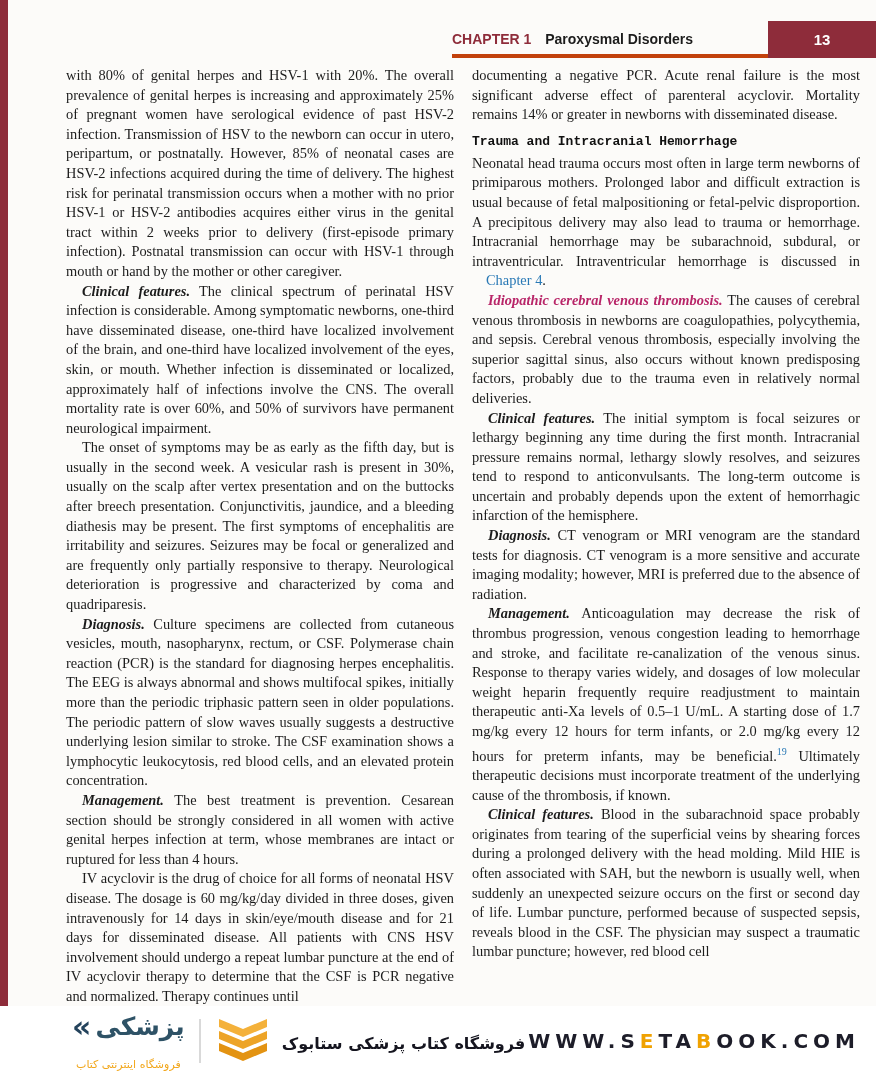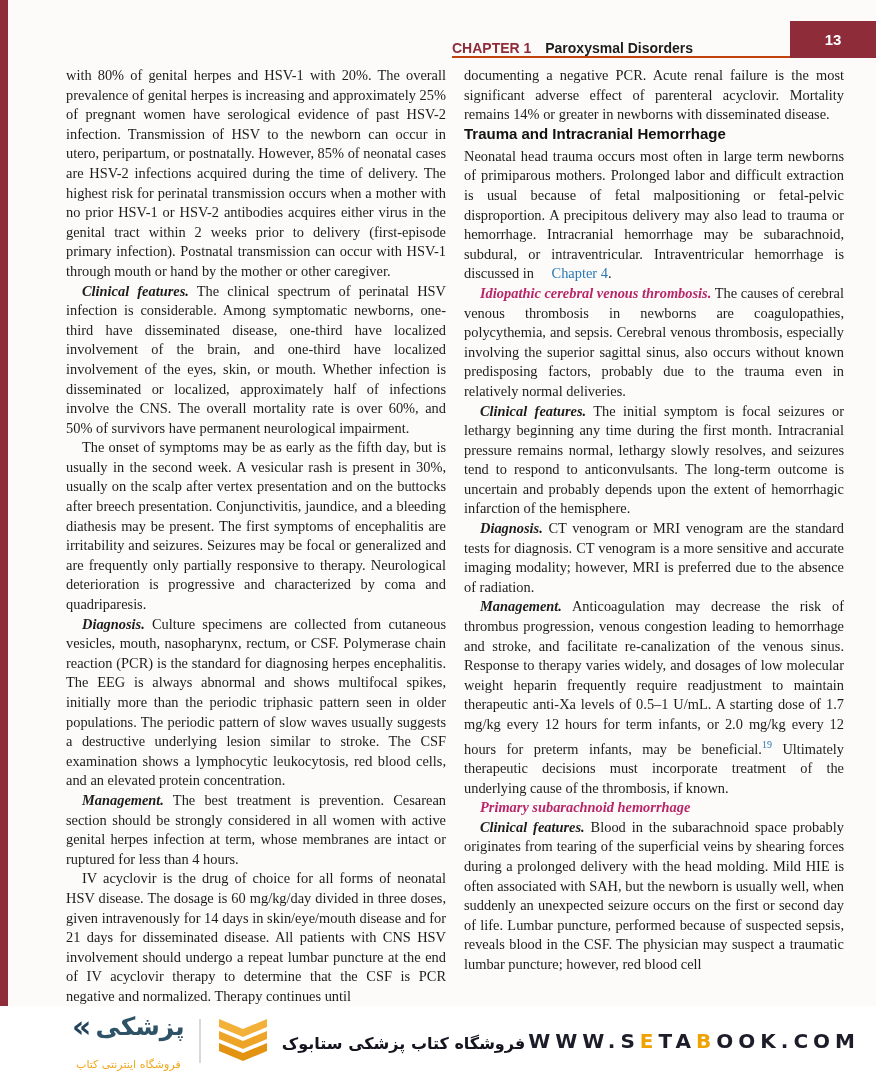--- a/index.html
+++ b/index.html
@@ -20,52 +20,53 @@
   }
 
   
   .header { position: absolute; top: 0; left: 0; right: 0; height: 58px; }
   .header-inner {
     position: absolute; left: 452px; right: 0; bottom: 0;
     display: flex; align-items: flex-end;
   }
   .header-text {
     flex: 1;
-    border-bottom: 2px solid #c2410c;
+    border-bottom: 4px solid #c2410c;
+    padding-bottom: 7px;
     font-family: "Liberation Sans", sans-serif;
     font-size: 14px; font-weight: bold;
     white-space: nowrap;
   }
   .chapter-label { color: #8e2c3a; margin-right: 10px; }
   .chapter-title { color: #1c1c1c; }
   .pagebox {
-    width: 86px; height: 37px;
+    width: 108px; height: 37px;
     background: #8e2c3a; color: #fff;
     display: flex; align-items: center; justify-content: center;
     font-family: "Liberation Sans", sans-serif;
     font-weight: bold; font-size: 15px;
   }
 
   
   .content {
-    position: absolute; top: 66px; left: 66px; right: 32px;
+    position: absolute; top: 66px; left: 66px; right: 16px;
     height: 942px; overflow: hidden;
     display: flex; gap: 18px;
   }
   .column { flex: 1; overflow: hidden; }
   p.para { font-size: 14.4px; line-height: 19.6px; text-align: justify; }
   p.indent { text-indent: 16px; }
   .run-lead  { font-weight: bold; font-style: italic; }
   .run-mlead { font-weight: bold; font-style: italic; color: #b82568; }
   a.run-link { color: #2878b5; text-decoration: none; cursor: pointer; margin-left: 14px; }
   sup.run-sup { color: #2878b5; font-size: 10px; }
   h2.section {
-    font-family: Liberation Sans, sans-serif;
-    font-size: 15px; font-weight: bold; color: #111;
-    margin: 0 0 5px;
+    font-family: Liberation Mono, monospace;
+    font-size: 13px; font-weight: bold; color: #111;
+    margin: 9px 0 5px;
     text-align: left;
   }
 
   
   .footer {
     position: absolute; left: 0; right: 0; bottom: 0; height: 74px;
     background: #ffffff;
     display: flex; align-items: center; justify-content: space-between;
     padding: 6px 16px 10px 72px;
   }
@@ -124,21 +125,20 @@
         <p class="para indent"><span class="">IV acyclovir is the drug of choice for all forms of neonatal HSV disease. The dosage is 60 mg/kg/day divided in three doses, given intravenously for 14 days in skin/eye/mouth disease and for 21 days for disseminated disease. All patients with CNS HSV involvement should undergo a repeat lumbar puncture at the end of IV acyclovir therapy to determine that the CSF is PCR negative and normalized. Therapy continues until</span></p>
       </div>
     <div class="column">
         <p class="para"><span class="">documenting a negative PCR. Acute renal failure is the most significant adverse effect of parenteral acyclovir. Mortality remains 14% or greater in newborns with disseminated disease.</span></p>
         <h2 class="section">Trauma and Intracranial Hemorrhage</h2>
         <p class="para"><span class="">Neonatal head trauma occurs most often in large term newborns of primiparous mothers. Prolonged labor and difficult extraction is usual because of fetal malpositioning or fetal-pelvic disproportion. A precipitous delivery may also lead to trauma or hemorrhage. Intracranial hemorrhage may be subarachnoid, subdural, or intraventricular. Intraventricular hemorrhage is discussed in </span><a class="run-link">Chapter 4</a><span class="">.</span></p>
         <p class="para indent"><span class="run-mlead">Idiopathic cerebral venous thrombosis.</span><span class=""> The causes of cerebral venous thrombosis in newborns are coagulopathies, polycythemia, and sepsis. Cerebral venous thrombosis, especially involving the superior sagittal sinus, also occurs without known predisposing factors, probably due to the trauma even in relatively normal deliveries.</span></p>
         <p class="para indent"><span class="run-lead">Clinical features.</span><span class=""> The initial symptom is focal seizures or lethargy beginning any time during the first month. Intracranial pressure remains normal, lethargy slowly resolves, and seizures tend to respond to anticonvulsants. The long-term outcome is uncertain and probably depends upon the extent of hemorrhagic infarction of the hemisphere.</span></p>
         <p class="para indent"><span class="run-lead">Diagnosis.</span><span class=""> CT venogram or MRI venogram are the standard tests for diagnosis. CT venogram is a more sensitive and accurate imaging modality; however, MRI is preferred due to the absence of radiation.</span></p>
         <p class="para indent"><span class="run-lead">Management.</span><span class=""> Anticoagulation may decrease the risk of thrombus progression, venous congestion leading to hemorrhage and stroke, and facilitate re-canalization of the venous sinus. Response to therapy varies widely, and dosages of low molecular weight heparin frequently require readjustment to maintain therapeutic anti-Xa levels of 0.5–1 U/mL. A starting dose of 1.7 mg/kg every 12 hours for term infants, or 2.0 mg/kg every 12 hours for preterm infants, may be beneficial.</span><sup class="run-sup">19</sup><span class=""> Ultimately therapeutic decisions must incorporate treatment of the underlying cause of the thrombosis, if known.</span></p>
-        <p class="para indent"><span class="run-mlead">Primary subarachnoid hemorrhage</span></p>
         <p class="para indent"><span class="run-lead">Clinical features.</span><span class=""> Blood in the subarachnoid space probably originates from tearing of the superficial veins by shearing forces during a prolonged delivery with the head molding. Mild HIE is often associated with SAH, but the newborn is usually well, when suddenly an unexpected seizure occurs on the first or second day of life. Lumbar puncture, performed because of suspected sepsis, reveals blood in the CSF. The physician may suspect a traumatic lumbar puncture; however, red blood cell</span></p>
       </div>
   </div>
 
   <div class="footer">
     <div class="footer-left">
       <div class="logo-fa-block">
         <div class="logo-fa-title">
           <span class="logo-chev">«</span>
           <span>پزشکی</span>

